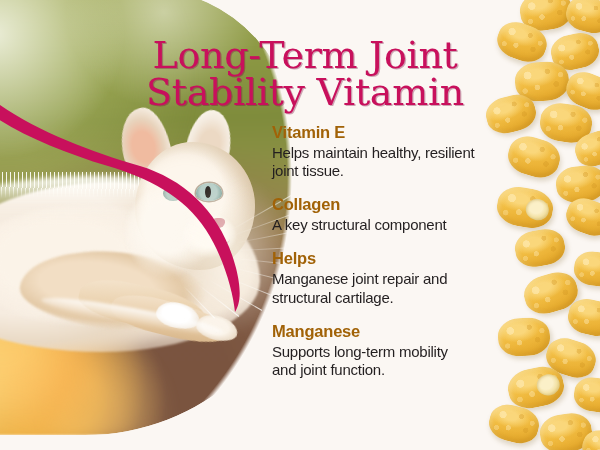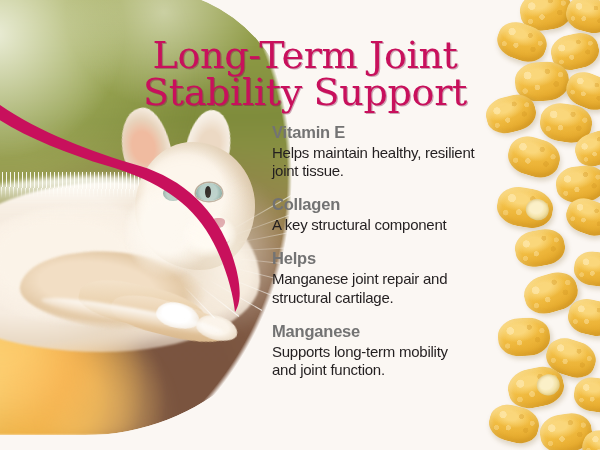--- a/index.html
+++ b/index.html
@@ -345,21 +345,21 @@
     left: 272px;
     top: 123px;
     width: 245px;
     z-index: 20;
   }
   .nutrient-item { margin-bottom: 15px; }
   .nutrient-item:last-child { margin-bottom: 0; }
   .nutrient-name {
     font-size: 16.5px;
     font-weight: bold;
-    color: #737373;
+    color: #a16207;
     line-height: 1.2;
     letter-spacing: -0.2px;
     margin-bottom: 1px;
   }
   .nutrient-desc {
     font-size: 15px;
     color: #231F20;
     line-height: 1.22;
     letter-spacing: -0.25px;
   }
@@ -443,21 +443,21 @@
       <div class="kibble" style="left: 546px; top: 340px; width: 50px; height: 36px; transform: rotate(18deg);"></div>
       <div class="kibble open" style="left: 508px; top: 368px; width: 56px; height: 39px; transform: rotate(-12deg);"></div>
       <div class="kibble" style="left: 574px; top: 378px; width: 46px; height: 34px; transform: rotate(8deg);"></div>
       <div class="kibble" style="left: 489px; top: 406px; width: 50px; height: 36px; transform: rotate(14deg);"></div>
       <div class="kibble" style="left: 540px; top: 414px; width: 52px; height: 38px; transform: rotate(-8deg);"></div>
       <div class="kibble" style="left: 582px; top: 432px; width: 44px; height: 33px; transform: rotate(20deg);"></div>
     </div>
 
   <h1 id="headline">
     <span class="hl-line">Long-Term Joint</span>
-    <span class="hl-line">Stability Support</span>
+    <span class="hl-line">Stability Vitamin</span>
   </h1>
 
   <div id="nutrient-list">
 
     <div class="nutrient-item">
       <div class="nutrient-name">Vitamin E</div>
       <div class="nutrient-desc">
         <span>Helps maintain healthy, resilient</span><br>
         <span>joint tissue.</span>
       </div>

